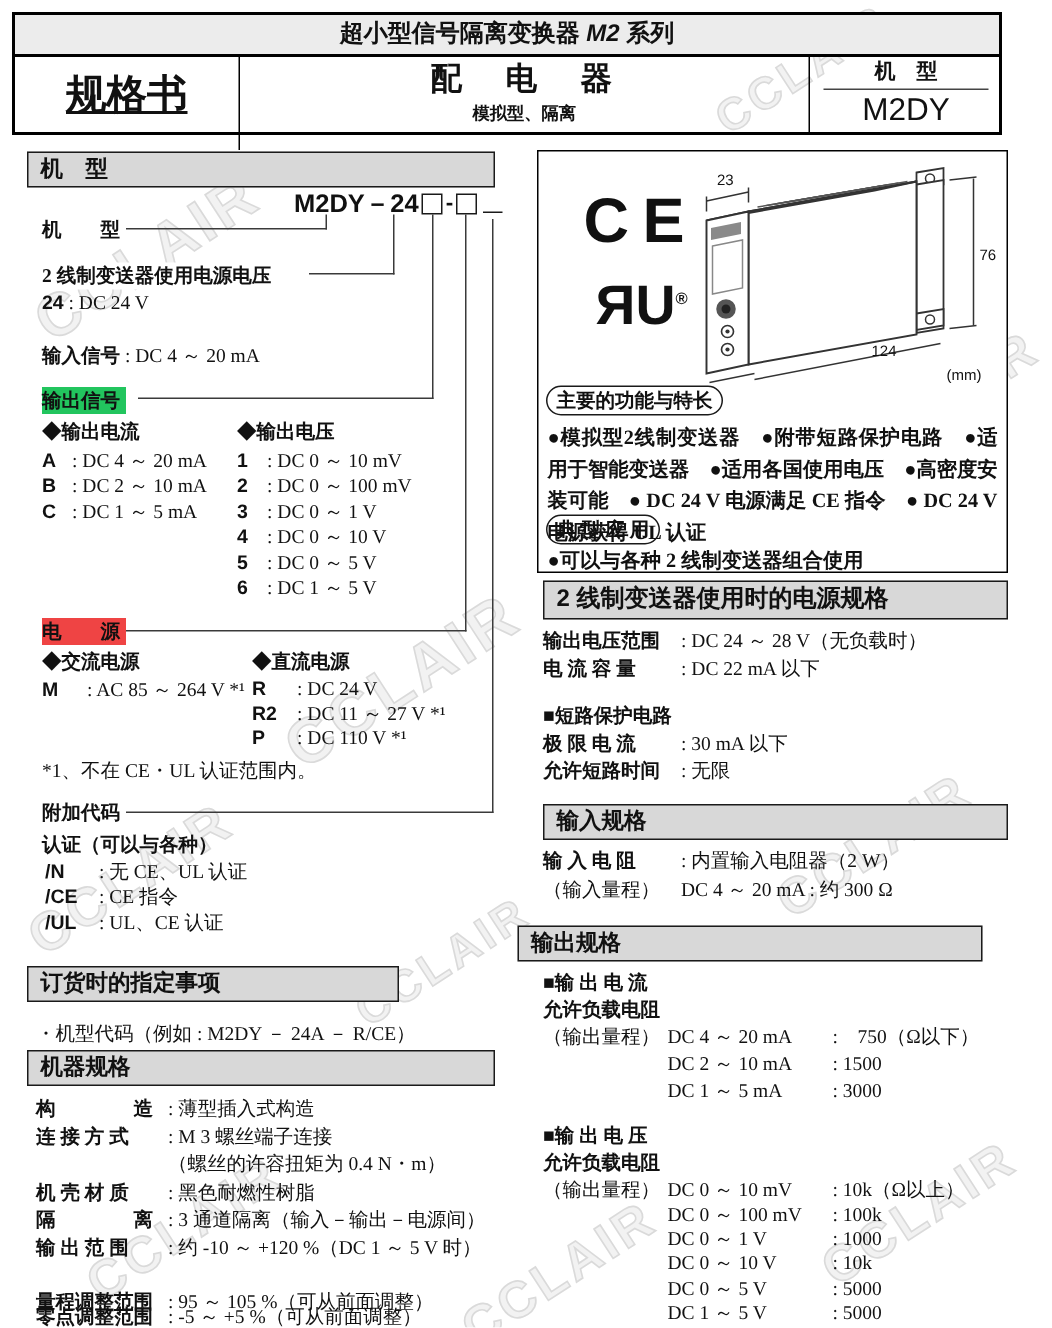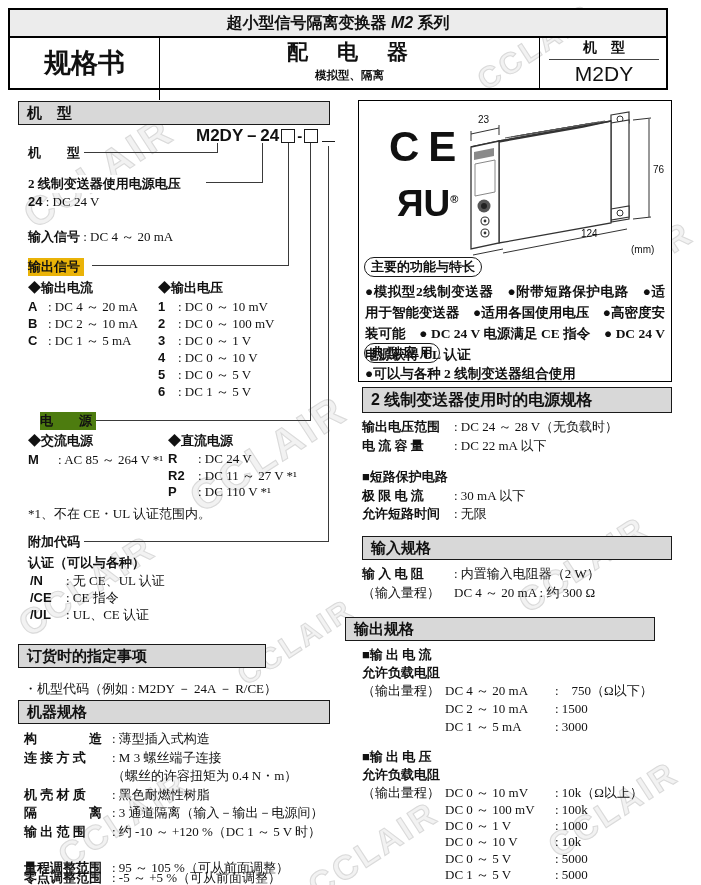--- a/index.html
+++ b/index.html
@@ -43,21 +43,21 @@
   <div class="wm" style="left:510px;top:545px;font-size:34px;">CCLAIR</div>
   <div class="wm" style="left:230px;top:625px;font-size:30px;">CCLAIR</div>
   <div class="wm" style="left:50px;top:800px;font-size:34px;">CCLAIR</div>
   <div class="wm" style="left:300px;top:830px;font-size:34px;">CCLAIR</div>
   <div class="wm" style="left:540px;top:790px;font-size:34px;">CCLAIR</div>
 
   <div class="abs fg" style="left:8px;top:8px;width:660px;height:82px;border:2px solid #000;box-sizing:border-box;">
     <div class="abs sans" style="left:0;top:0;width:100%;height:28px;background:#ececec;border-bottom:2px solid #000;box-sizing:border-box;text-align:center;font-size:16px;line-height:26px;font-weight:bold;">
       <span>超小型信号隔离变换器 </span><span style="font-style:italic;">M2</span><span> 系列</span>
     </div>
-    <div class="abs" style="left:0;top:28px;width:150px;height:62px;border-right:1.5px solid #000;box-sizing:border-box;text-align:center;">
+    <div class="abs" style="left:0;top:28px;width:150px;height:62px;border-right:1.5px solid #000;box-sizing:border-box;text-align:center;text-decoration:underline;">
       <div class="sans b" style="font-size:27px;line-height:50px;">规格书</div>
     </div>
     <div class="abs" style="left:150px;top:28px;width:380px;height:50px;border-right:1.5px solid #000;box-sizing:border-box;text-align:center;">
       <div class="sans b" style="font-size:21px;letter-spacing:4px;">配　电　器</div>
       <div class="sans b" style="font-size:11.5px;margin-top:2px;">模拟型、隔离</div>
     </div>
     <div class="abs" style="left:530px;top:28px;width:128px;height:50px;text-align:center;">
       <div class="b" style="font-size:14px;margin-top:1px;">机　型</div>
       <div class="abs" style="left:9px;top:21px;width:110px;border-bottom:1.5px solid #444;"></div>
       <div class="sans" style="font-size:21px;margin-top:5px;">M2DY</div>
@@ -83,36 +83,36 @@
   <div class="abs fg b" style="left:28px;top:144px;background:#fff;padding-right:4px;">机　　型</div>
   <div class="abs fg b" style="left:28px;top:175px;background:#fff;padding-right:4px;">2 线制变送器使用电源电压</div>
   <div class="abs fg" style="left:28px;top:194px;">
     <span class="b sans">24</span>
     <span>: DC 24 V</span>
   </div>
   <div class="abs fg" style="left:28px;top:228px;">
     <span class="b">输入信号</span>
     <span>: DC 4 ～ 20 mA</span>
   </div>
-  <div class="abs fg b" style="left:28px;top:258px;background:#eab308;padding-right:4px;">输出信号</div>
+  <div class="abs fg b" style="left:28px;top:258px;background:#22c55e;padding-right:4px;">输出信号</div>
 
   <div class="abs fg b" style="left:28px;top:279px;">◆输出电流</div>
   <div class="abs fg itemrow" style="left:28px;top:298px;"><span class="ic">A</span><span>: DC 4 ～ 20 mA</span></div>
   <div class="abs fg itemrow" style="left:28px;top:315px;"><span class="ic">B</span><span>: DC 2 ～ 10 mA</span></div>
   <div class="abs fg itemrow" style="left:28px;top:332px;"><span class="ic">C</span><span>: DC 1 ～  5 mA</span></div>
 
   <div class="abs fg b" style="left:158px;top:279px;">◆输出电压</div>
   <div class="abs fg itemrow" style="left:158px;top:298px;"><span class="ic">1</span><span>: DC 0 ～  10 mV</span></div>
   <div class="abs fg itemrow" style="left:158px;top:315px;"><span class="ic">2</span><span>: DC 0 ～ 100 mV</span></div>
   <div class="abs fg itemrow" style="left:158px;top:332px;"><span class="ic">3</span><span>: DC 0 ～  1 V</span></div>
   <div class="abs fg itemrow" style="left:158px;top:349px;"><span class="ic">4</span><span>: DC 0 ～ 10 V</span></div>
   <div class="abs fg itemrow" style="left:158px;top:366px;"><span class="ic">5</span><span>: DC 0 ～  5 V</span></div>
   <div class="abs fg itemrow" style="left:158px;top:383px;"><span class="ic">6</span><span>: DC 1 ～  5 V</span></div>
 
-  <div class="abs fg b" style="left:40px;top:412px;background:#4d7c0f;padding-right:4px;">电　　源</div>
+  <div class="abs fg b" style="left:28px;top:412px;background:#ef4444;padding-right:4px;">电　　源</div>
   <div class="abs fg b" style="left:28px;top:432px;">◆交流电源</div>
   <div class="abs fg itemrow" style="left:28px;top:451px;"><span class="ic-w">M</span><span>: AC 85 ～ 264 V *¹</span></div>
   <div class="abs fg b" style="left:168px;top:432px;">◆直流电源</div>
   <div class="abs fg itemrow" style="left:168px;top:451px;"><span class="ic-w">R</span><span>: DC 24 V</span></div>
   <div class="abs fg itemrow" style="left:168px;top:467px;"><span class="ic-w">R2</span><span>: DC 11 ～ 27 V *¹</span></div>
   <div class="abs fg itemrow" style="left:168px;top:484px;"><span class="ic-w">P</span><span>: DC 110 V *¹</span></div>
   <div class="abs fg" style="left:28px;top:505px;">*1、不在 CE・UL 认证范围内。</div>
 
   <div class="abs fg b" style="left:28px;top:533px;background:#fff;padding-right:4px;">附加代码</div>
   <div class="abs fg b" style="left:28px;top:554px;">认证（可以与各种）</div>

